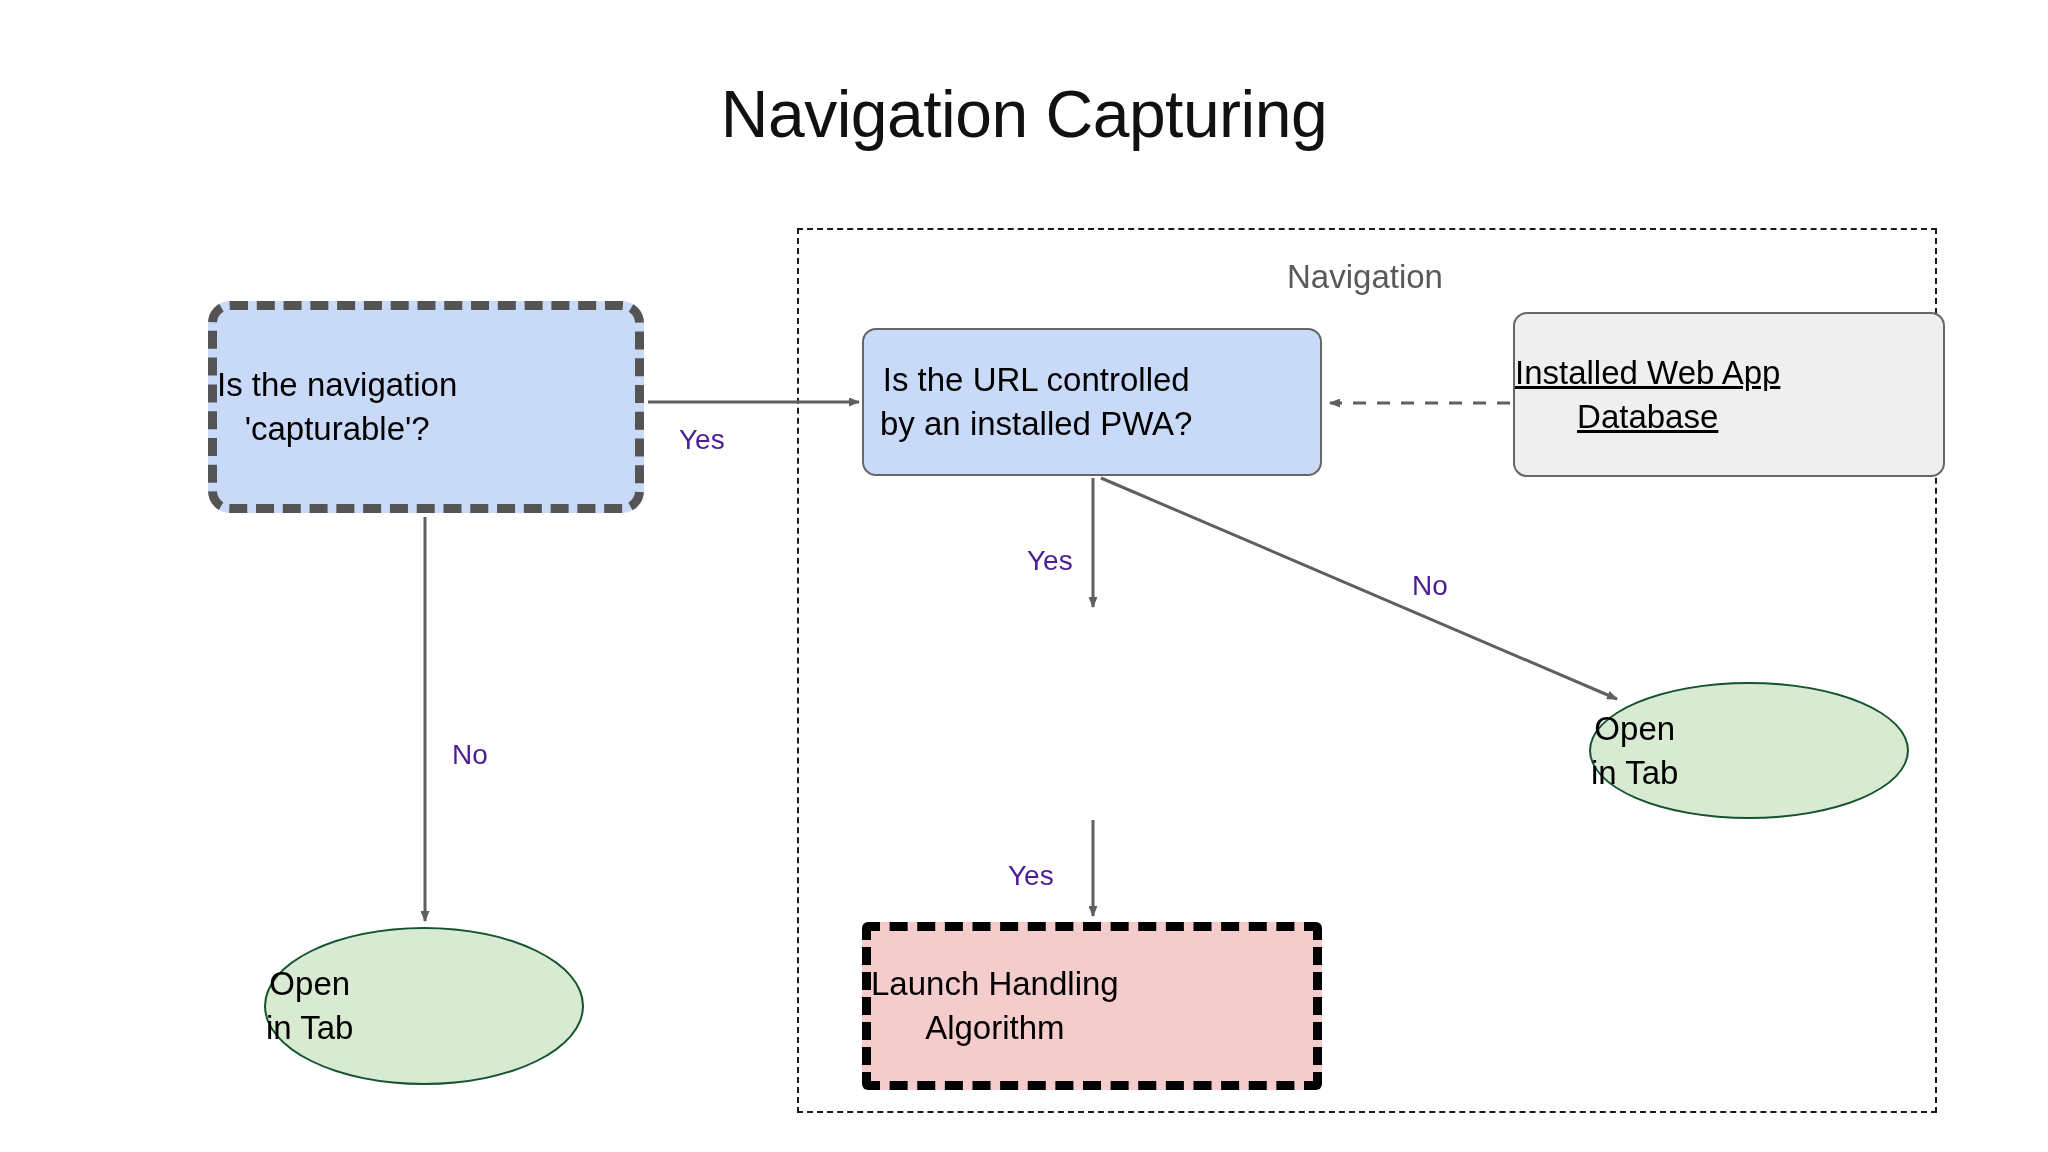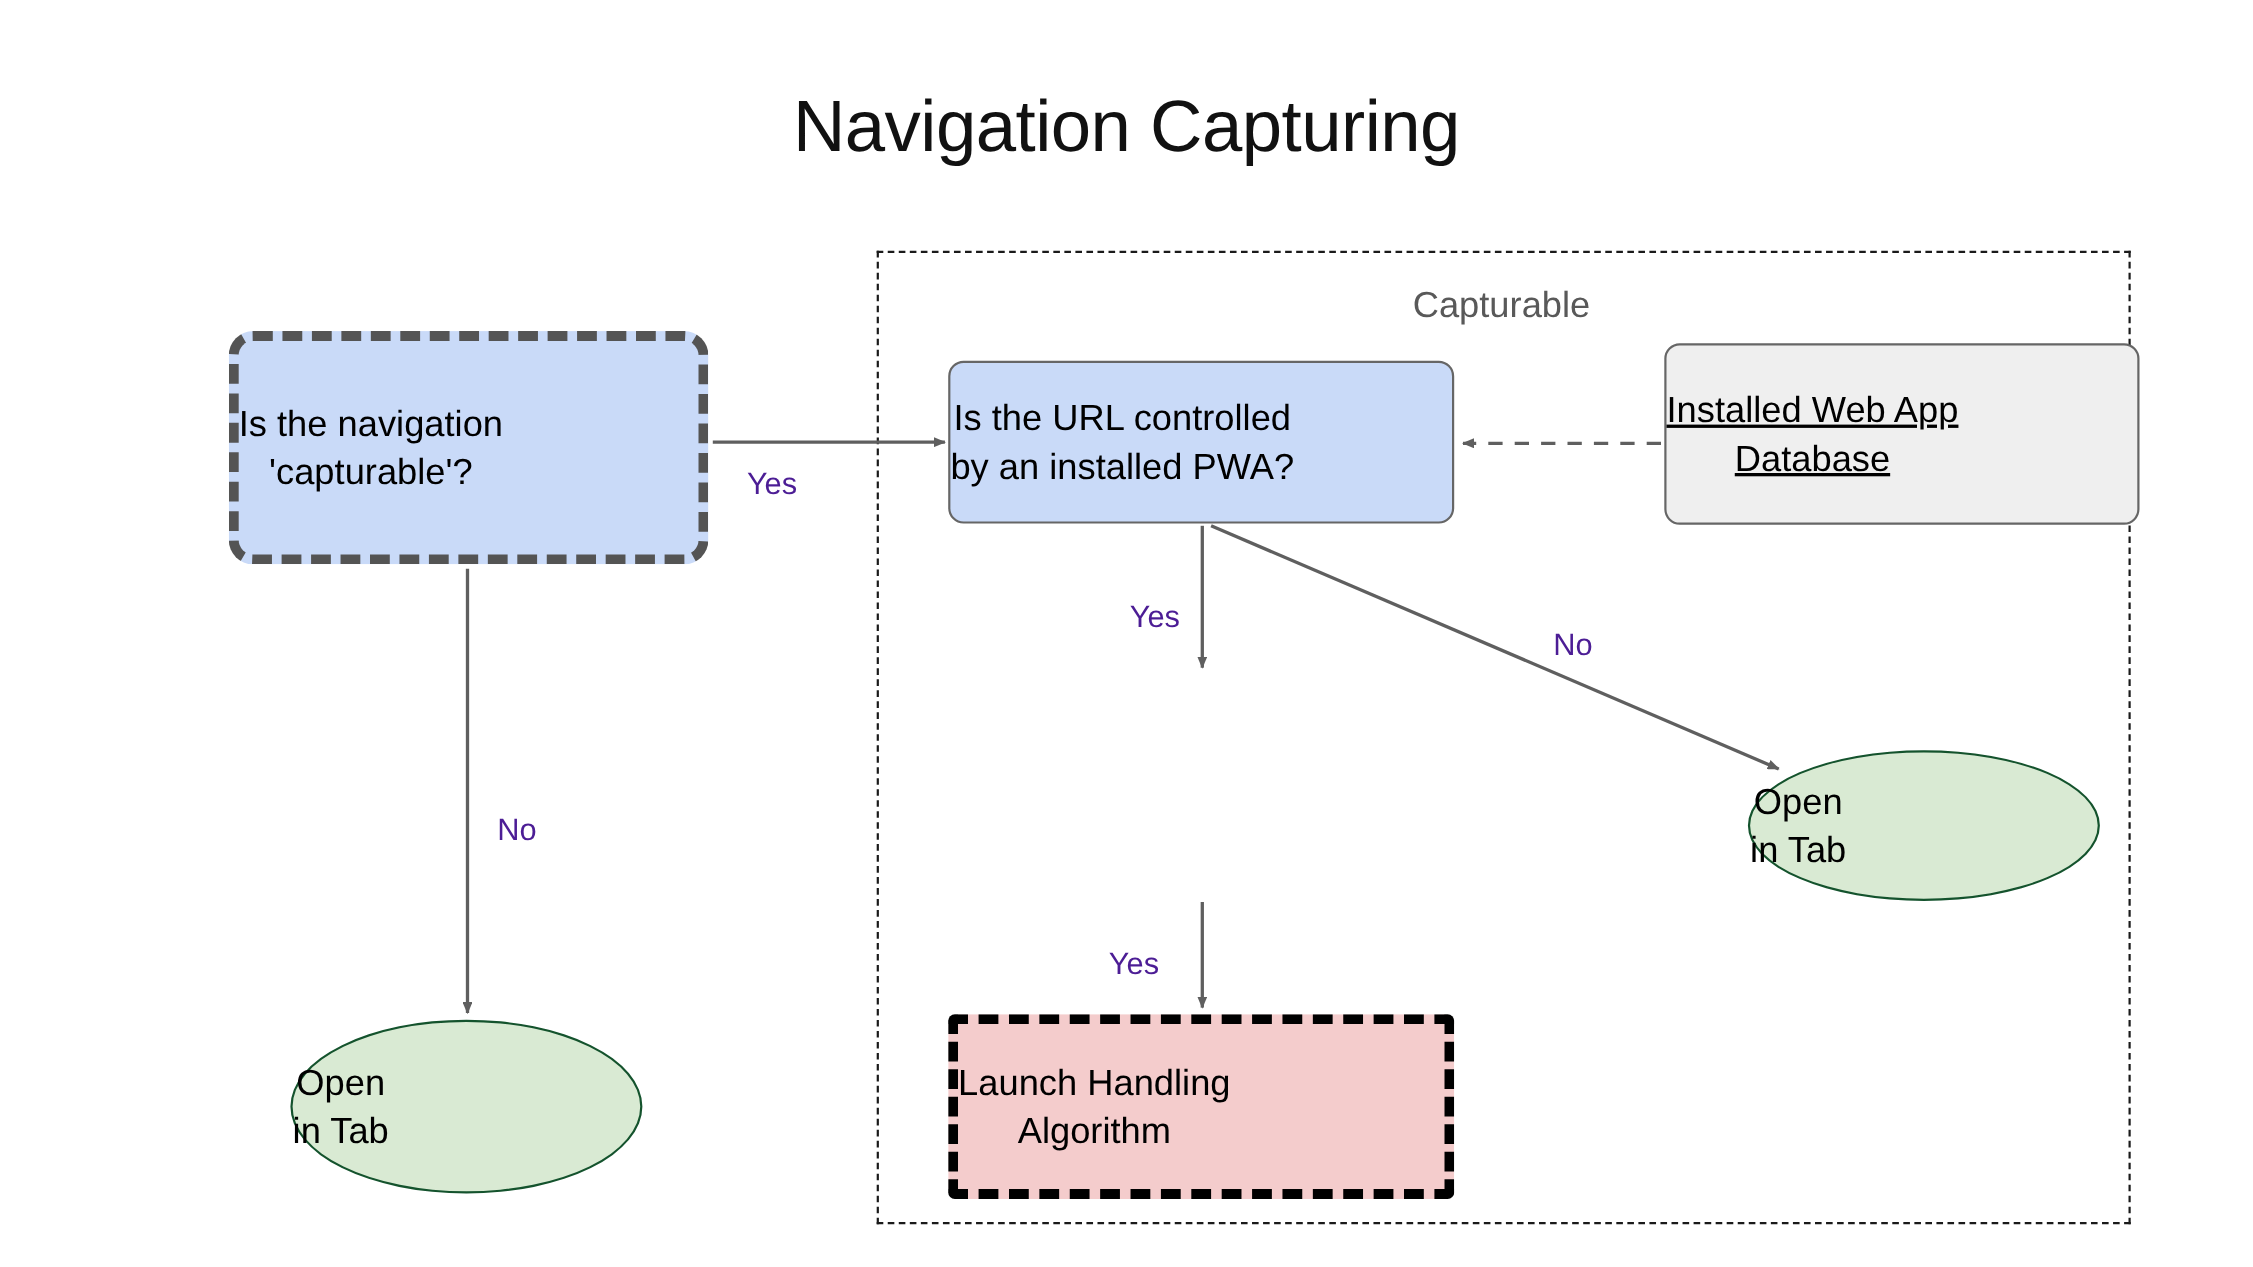--- a/index.html
+++ b/index.html
@@ -91,21 +91,21 @@
   .terminal {
     background: #d9ead3;
     border: 2px solid #14532d;
     border-radius: 50%;
   }
   
   #node-is-capturable {
     left: 208px;  top: 301px;  width: 436px; height: 212px;
   }
   #node-url-controlled {
-    left: 862px;  top: 328px;  width: 460px; height: 148px;
+    left: 862px;  top: 328px;  width: 460px; height: 148px; padding-left: 16px;
   }
   #node-app-database {
     left: 1513px; top: 312px;  width: 432px; height: 165px;
   }
   #node-user-want {
     left: 862px;  top: 612px;  width: 460px; height: 206px;
   }
   #node-launch-handling {
     left: 862px;  top: 922px;  width: 460px; height: 168px;
   }
@@ -136,21 +136,21 @@
   }
 </style>
 </head>
 <body>
 
 <div id="stage">
 
   <div id="page-title">Navigation Capturing</div>
 
   <div id="capturable-group"></div>
-  <div id="capturable-label">Capturable</div>
+  <div id="capturable-label">Navigation</div>
 
   <svg id="edges" viewBox="0 0 2048 1152">
     <defs>
       <marker id="arrow" markerWidth="11" markerHeight="9" refX="10" refY="4.5" orient="auto" markerUnits="userSpaceOnUse">
         <path d="M0,0 L11,4.5 L0,9 z" fill="#5f5f5f"></path>
       </marker>
       <marker id="arrow-dash" markerWidth="11" markerHeight="9" refX="10" refY="4.5" orient="auto" markerUnits="userSpaceOnUse">
         <path d="M0,0 L11,4.5 L0,9 z" fill="#5f5f5f"></path>
       </marker>
     </defs>

